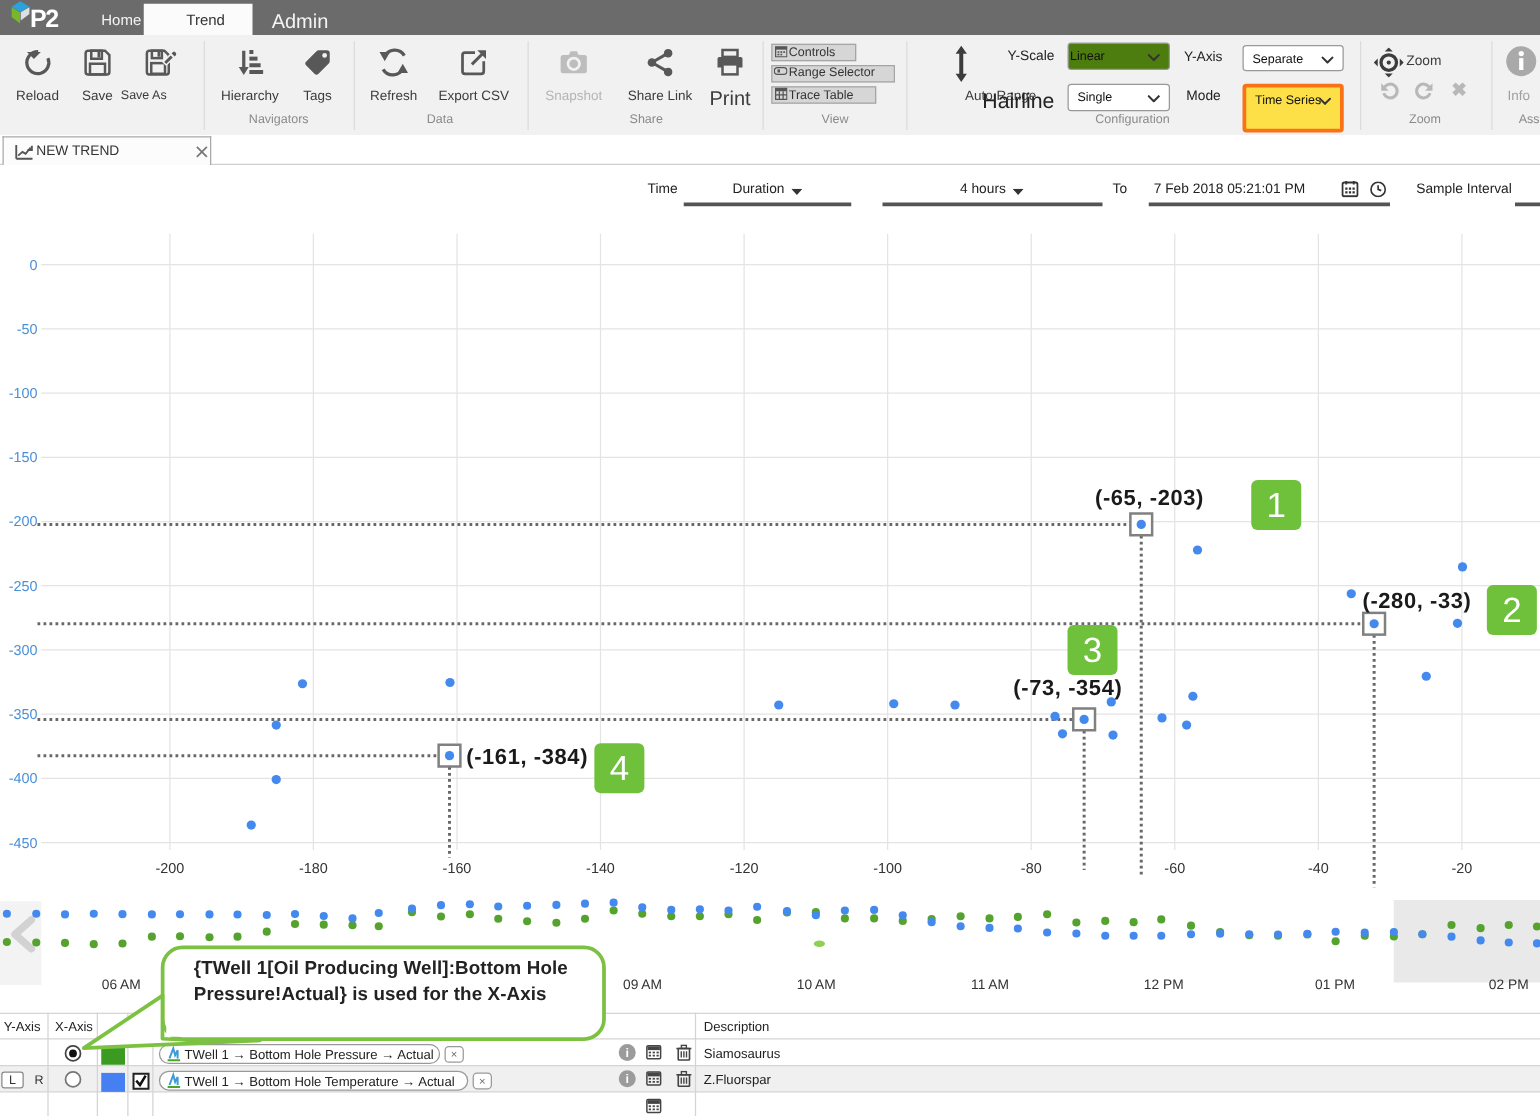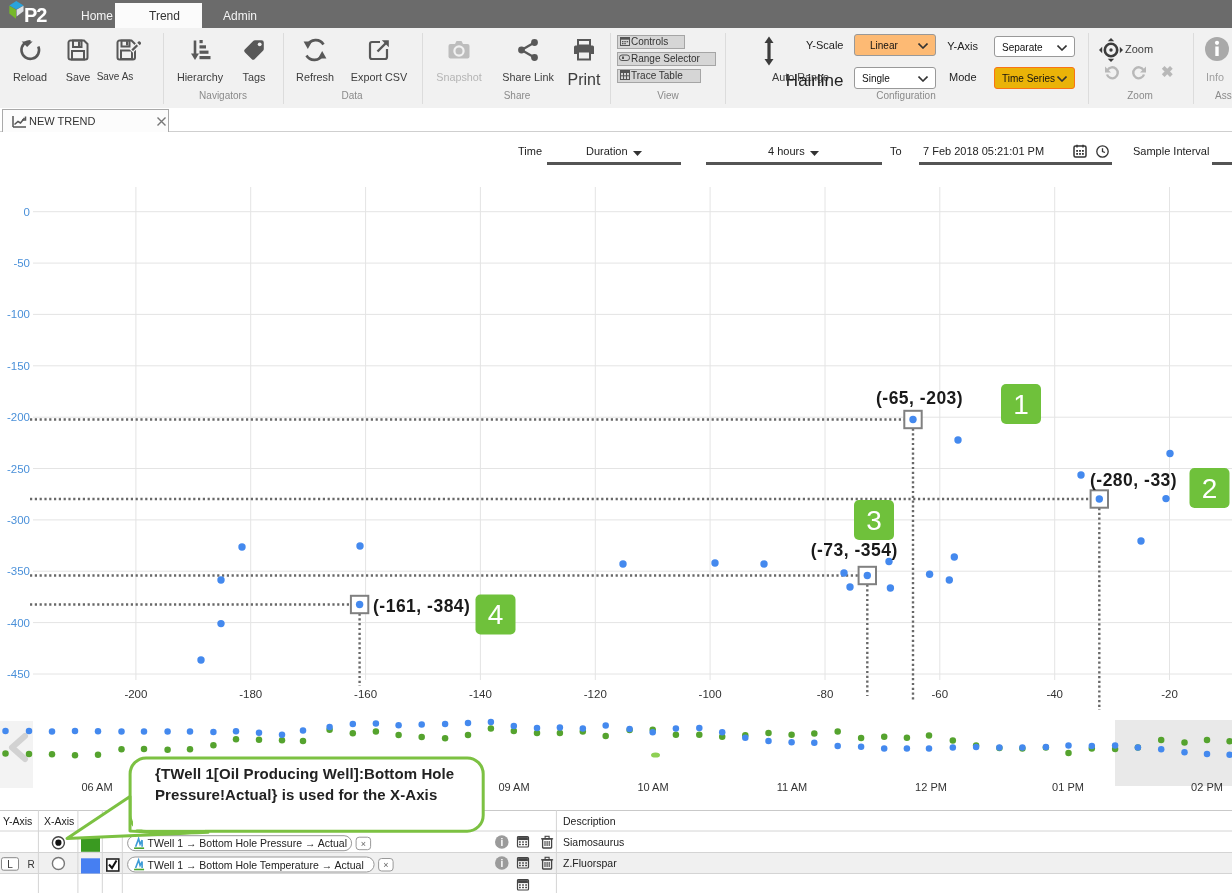--- a/index.html
+++ b/index.html
@@ -4,21 +4,21 @@
 body{font-family:"Liberation Sans",sans-serif;}
 #page{position:relative;width:1232px;height:893px;overflow:hidden;background:#fff;}
 svg text{font-family:"Liberation Sans",sans-serif;}
 </style></head>
 <body>
 <div id="page">
 <div style="position:absolute;left:0;top:0;width:1232px;height:28px;background:#6b6b6b">
       <div style="position:absolute;left:115px;top:3px;width:87px;height:25px;background:#fbfbfb"></div>
       <div style="position:absolute;left:60px;top:8.5px;width:74px;text-align:center;font-size:12px;color:#f4f4f4">Home</div>
       <div style="position:absolute;left:121px;top:8.5px;width:87px;text-align:center;font-size:12px;color:#333">Trend</div>
-      <div style="position:absolute;left:203px;top:8.5px;width:74px;text-align:center;font-size:12px;color:#f4f4f4">Admin</div>
+      <div style="position:absolute;left:203px;top:8.5px;width:74px;text-align:center;font-size:16px;color:#f4f4f4">Admin</div>
       <svg width="52" height="27" viewBox="0 0 52 27" style="position:absolute;left:0px;top:0px">
         <polygon points="9.3,5.4 16.3,1 23.5,5.4 16.3,9.6" fill="#2aa3dc"></polygon>
         <polygon points="9.3,5.8 16,9.8 16,18.8 9.3,13.6" fill="#76b82a"></polygon>
         <polygon points="23.5,5.8 16.6,9.8 16.6,16.4 23.5,11.2" fill="#dde1e4"></polygon>
         <text x="24" y="21.5" font-size="20" font-weight="bold" fill="#fff" font-family="Liberation Sans" letter-spacing="-1.2">P2</text>
       </svg>
     </div>
 <div style="position:absolute;left:0;top:28px;width:1232px;height:79.5px;background:#f1f1f1;border-bottom:1px solid #d5d5d5">
       <div style="position:absolute;left:163px;top:5px;width:1px;height:71px;background:#dcdcdc"></div>
       <div style="position:absolute;left:283px;top:5px;width:1px;height:71px;background:#dcdcdc"></div>
@@ -127,30 +127,30 @@
       <svg width="14" height="30" viewBox="0 0 14 30" style="position:absolute;left:762px;top:8px">
         <line x1="7" y1="5" x2="7" y2="25" stroke="#3c3c3c" stroke-width="3.2"></line>
         <path d="M 2.5 7 L 11.5 7 L 7 0.5 Z" fill="#3c3c3c"></path>
         <path d="M 2.5 23 L 11.5 23 L 7 29.5 Z" fill="#3c3c3c"></path>
       </svg>
       <div style="position:absolute;left:709px;top:43px;width:120px;text-align:right;font-size:10.8px;color:#3c3c3c">Auto Range</div>
       <div style="position:absolute;left:733.5px;top:10.5px;width:110px;text-align:right;font-size:11px;color:#222">Y-Scale</div>
       <div style="position:absolute;left:733.5px;top:42.5px;width:110px;text-align:right;font-size:17px;color:#222">Hairline</div>
       <div style="position:absolute;left:868px;top:11.5px;width:110px;text-align:right;font-size:11px;color:#222">Y-Axis</div>
       <div style="position:absolute;left:866.6px;top:42.5px;width:110px;text-align:right;font-size:11px;color:#222">Mode</div>
-      <div style="position:absolute;left:854px;top:6px;width:82px;height:22px;background:#fdba74;border:1px solid #999;border-radius:3px;font-size:10px;color:#111;line-height:22px;padding-left:15px;box-sizing:border-box">Linear<svg width="10" height="6" viewBox="0 0 10 6" style="position:absolute;right:7px;top:8.0px">
+      <div style="position:absolute;left:854px;top:6px;width:82px;height:22px;background:#4d7c0f;border:1px solid #999;border-radius:3px;font-size:10px;color:#111;line-height:22px;padding-left:1px;box-sizing:border-box">Linear<svg width="10" height="6" viewBox="0 0 10 6" style="position:absolute;right:7px;top:8.0px">
           <path d="M 0.5 0.5 L 5 5 L 9.5 0.5" stroke="#333" stroke-width="1.6" fill="none"></path>
         </svg></div>
       <div style="position:absolute;left:854px;top:39px;width:82px;height:22px;background:#fff;border:1px solid #999;border-radius:3px;font-size:10px;color:#111;line-height:22px;padding-left:7px;box-sizing:border-box">Single<svg width="10" height="6" viewBox="0 0 10 6" style="position:absolute;right:7px;top:8.0px">
           <path d="M 0.5 0.5 L 5 5 L 9.5 0.5" stroke="#333" stroke-width="1.6" fill="none"></path>
         </svg></div>
       <div style="position:absolute;left:994px;top:8px;width:81px;height:21px;background:#fff;border:1px solid #999;border-radius:3px;font-size:10px;color:#111;line-height:21px;padding-left:7px;box-sizing:border-box">Separate<svg width="10" height="6" viewBox="0 0 10 6" style="position:absolute;right:7px;top:7.5px">
           <path d="M 0.5 0.5 L 5 5 L 9.5 0.5" stroke="#333" stroke-width="1.6" fill="none"></path>
         </svg></div>
-      <div style="position:absolute;left:994px;top:39px;width:81px;height:22px;background:#eab308;border:1px solid #f97316;border-radius:3px;font-size:10px;color:#111;line-height:22px;padding-left:7px;box-sizing:border-box">Time Series<svg width="10" height="6" viewBox="0 0 10 6" style="position:absolute;right:7px;top:8.0px">
+      <div style="position:absolute;left:994px;top:39px;width:81px;height:39px;background:#fde047;border:3px solid #f97316;border-radius:3px;font-size:10px;color:#111;line-height:22px;padding-left:7px;box-sizing:border-box">Time Series<svg width="10" height="6" viewBox="0 0 10 6" style="position:absolute;right:7px;top:8.0px">
           <path d="M 0.5 0.5 L 5 5 L 9.5 0.5" stroke="#333" stroke-width="1.6" fill="none"></path>
         </svg></div>
       <svg width="24" height="24" viewBox="0 0 24 24" style="position:absolute;left:1099px;top:10px">
         <circle cx="12" cy="12" r="6.2" fill="none" stroke="#3c3c3c" stroke-width="2.6"></circle>
         <circle cx="12" cy="12" r="1.7" fill="#3c3c3c"></circle>
         <path d="M 8.8 3.2 L 15.2 3.2 L 12 0 Z" fill="#3c3c3c"></path>
         <path d="M 8.8 20.8 L 15.2 20.8 L 12 24 Z" fill="#3c3c3c"></path>
         <path d="M 3.2 8.8 L 3.2 15.2 L 0 12 Z" fill="#3c3c3c"></path>
         <path d="M 20.8 8.8 L 20.8 15.2 L 24 12 Z" fill="#3c3c3c"></path>
       </svg>

